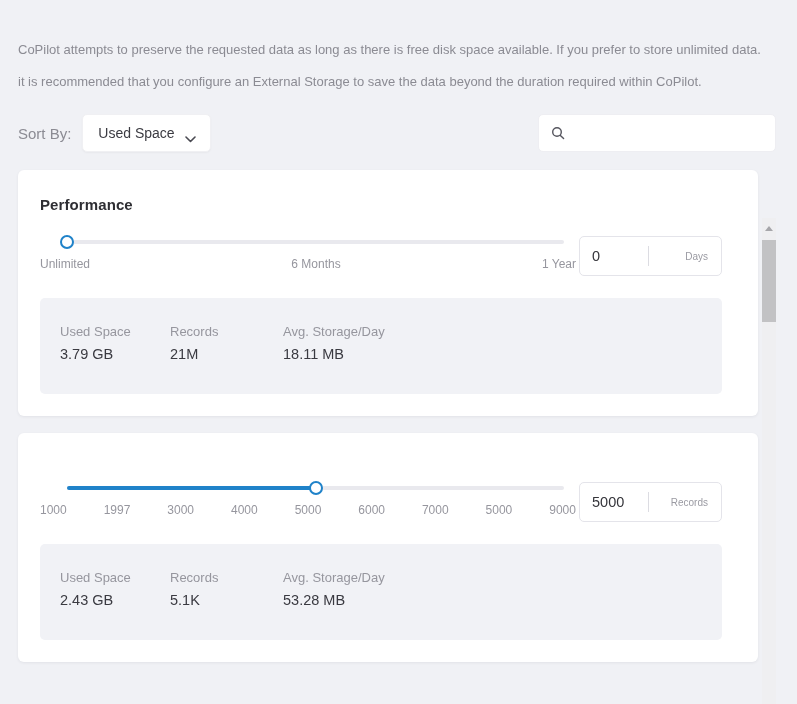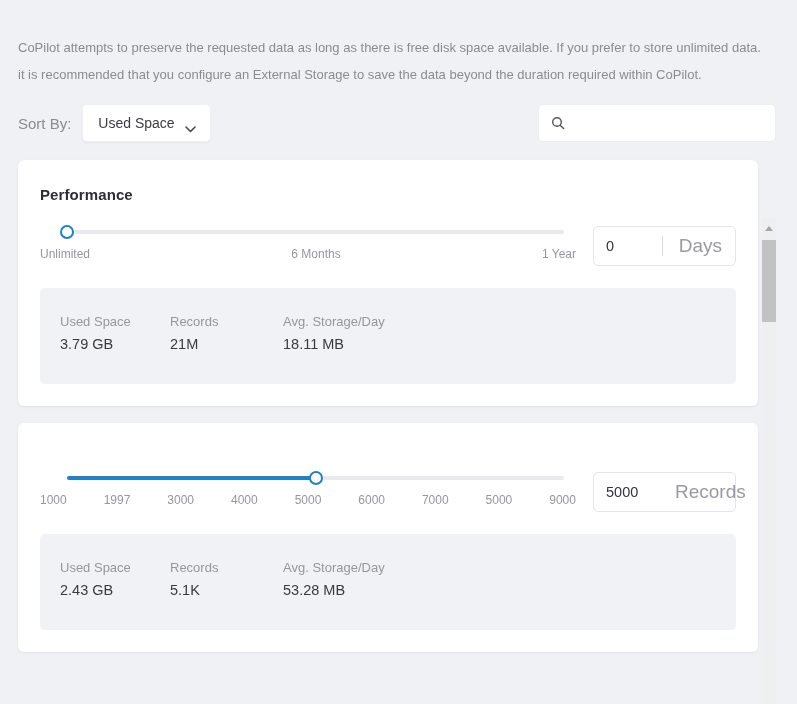--- a/index.html
+++ b/index.html
@@ -16,21 +16,21 @@
     font-size: 17px;
     font-weight: 500;
     color: #3c3c42;
     margin-top: 8px;
     letter-spacing: 0.1px;
   }
   .page-desc {
     margin-top: 16px;
     width: 745px;
     font-size: 13px;
-    line-height: 27px;
+    line-height: 32px;
     color: #8b8b93;
   }
 
   
   .toolbar { display: flex; align-items: center; margin-top: 15px; height: 40px; }
   .sort-label { font-size: 15px; color: #8b8b93; margin-right: 11px; }
   .dropdown {
     display: flex; align-items: center; gap: 10px;
     background: #ffffff; border: 1px solid #f0f0f3; border-radius: 5px;
     height: 38px; padding: 0 14px 0 15px;
@@ -49,21 +49,21 @@
     font-size: 13px; color: #3b3b42; background: transparent;
     font-family: "Liberation Sans", sans-serif;
   }
   .search-icon { width: 14px; height: 14px; margin: 0 6px 0 2px; flex: none; }
 
   
   .cards { margin-top: 17px; width: 740px; }
   .card {
     background: #ffffff; border-radius: 6px;
     box-shadow: 0 1px 3px rgba(40,40,60,0.07);
-    padding: 26px 22px 22px 22px;
+    padding: 26px 36px 22px 22px;
     margin-bottom: 17px;
   }
   .card-title { font-size: 15px; font-weight: 700; color: #2e2e33; letter-spacing: 0.1px; }
 
   .slider-row { display: flex; margin-top: 20px; }
   .slider-area { width: 536px; }
   .track {
     position: relative; height: 4px; border-radius: 2px;
     background: #e9e9ee; margin: 7px 12px 0 27px;
   }
@@ -85,21 +85,21 @@
     margin-left: auto; width: 143px; height: 40px; margin-top: 3px;
     border: 1px solid #e4e4ea; border-radius: 5px;
     display: flex; align-items: center; background: #fff;
   }
   .value-box input {
     width: 64px; border: none; outline: none;
     font-size: 14.5px; color: #35353b; padding-left: 12px;
     font-family: "Liberation Sans", sans-serif; background: transparent;
   }
   .value-divider { width: 1px; height: 20px; background: #dcdce2; margin-left: 4px; }
-  .value-unit { font-size: 19px; color: #9a9aa2; padding: 0 13px; margin-left: auto; }
+  .value-unit { font-size: 10px; color: #9a9aa2; padding: 0 13px; margin-left: auto; }
 
   .stats-panel {
     margin-top: 22px; background: #f1f2f6; border-radius: 5px;
     padding: 26px 20px 32px 20px; display: flex;
   }
   .stat { min-width: 110px; }
   .stat + .stat { min-width: 113px; }
   .stat-label { font-size: 13px; color: #96969e; }
   .stat-value { font-size: 14.5px; color: #3a3a41; margin-top: 7px; }
 

